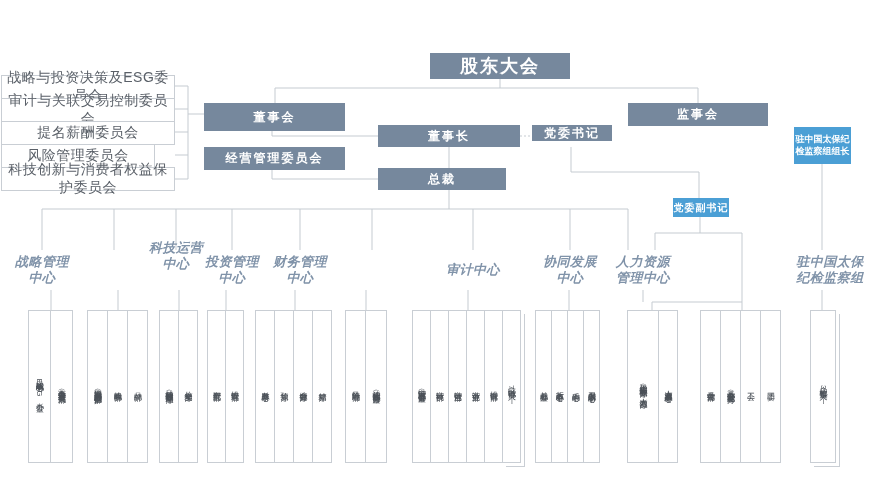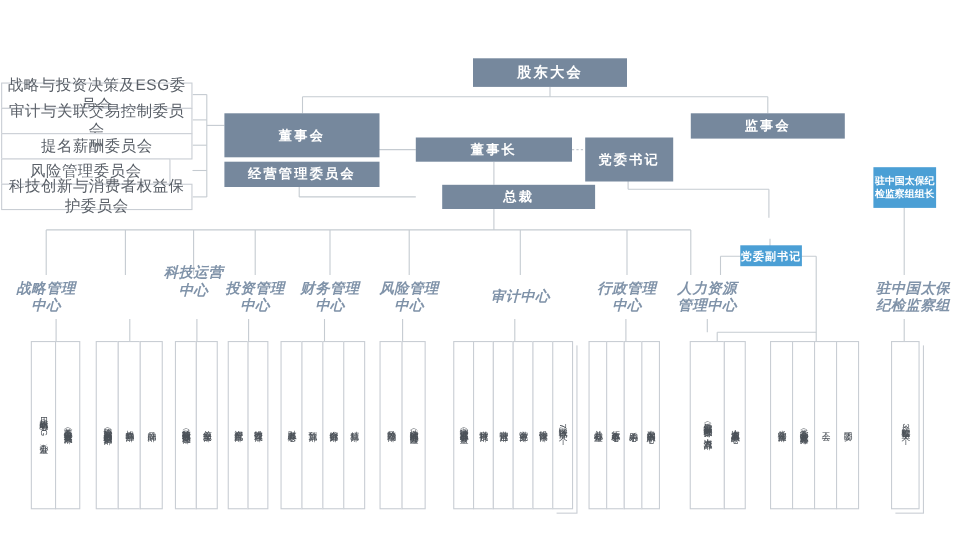--- a/index.html
+++ b/index.html
@@ -6,22 +6,22 @@
   #stage{
     position:relative;width:872px;height:500px;background:#ffffff;overflow:hidden;
     font-family:"Liberation Sans","DejaVu Sans",sans-serif;
   }
   #wires{position:absolute;left:0;top:0;width:872px;height:500px;}
   .node{
     position:absolute;box-sizing:border-box;display:flex;align-items:center;justify-content:center;
     text-align:center;color:#ffffff;font-weight:bold;letter-spacing:2px;
   }
   .slate{background:#76889d;}
-  .blue{background:#4b9fd5;letter-spacing:0;margin-top:25px;}
-  .lg{font-size:13px;font-family:Liberation Mono, monospace;}
+  .blue{background:#4b9fd5;letter-spacing:0;}
+  .lg{font-size:18px;font-family:Liberation Mono, monospace;}
   .md{font-size:12px;}
   .sm{font-size:10px;letter-spacing:1px;}
   .xs{font-size:9px;line-height:1.25;padding:1px;}
   .committee{
     position:absolute;box-sizing:border-box;background:#ffffff;border:1px solid #c9ced4;
     display:flex;align-items:center;justify-content:center;text-align:center;
     font-size:14px;color:#5a6068;letter-spacing:0.5px;
   }
   .deptlabel{
     position:absolute;box-sizing:border-box;display:flex;align-items:center;justify-content:center;
@@ -84,26 +84,26 @@
       <line x1="655" y1="233" x2="655" y2="250" stroke="#c5cbd1" stroke-width="1"></line>
       <line x1="742" y1="233" x2="742" y2="310" stroke="#c5cbd1" stroke-width="1"></line>
       <line x1="643" y1="290" x2="643" y2="302" stroke="#c5cbd1" stroke-width="1"></line>
       <line x1="652" y1="302" x2="742" y2="302" stroke="#c5cbd1" stroke-width="1"></line>
       <line x1="652" y1="302" x2="652" y2="310" stroke="#c5cbd1" stroke-width="1"></line>
       <line x1="822" y1="164" x2="822" y2="250" stroke="#c5cbd1" stroke-width="1"></line>
       <line x1="822" y1="290" x2="822" y2="310" stroke="#c5cbd1" stroke-width="1"></line>
       <line x1="520" y1="136" x2="532" y2="136" stroke="#c5cbd1" stroke-width="1" stroke-dasharray="2,2"></line>
     </svg>
 <div class="node slate lg" style="left: 430px; top: 53px; width: 140px; height: 26px;">股东大会</div>
-    <div class="node slate md" style="left: 204px; top: 103px; width: 141px; height: 40px;">董事会</div>
+    <div class="node slate md" style="left: 204px; top: 103px; width: 141px; height: 28px;">董事会</div>
     <div class="node slate md" style="left: 628px; top: 103px; width: 140px; height: 23px;">监事会</div>
     <div class="node slate md" style="left: 378px; top: 125px; width: 142px; height: 22px;">董事长</div>
-    <div class="node slate md" style="left: 532px; top: 125px; width: 80px; height: 40px;">党委书记</div>
+    <div class="node slate md" style="left: 532px; top: 125px; width: 80px; height: 16px;">党委书记</div>
     <div class="node slate md" style="left: 204px; top: 147px; width: 141px; height: 23px;">经营管理委员会</div>
-    <div class="node slate md" style="left: 378px; top: 168px; width: 139px; height: 22px; margin-left: 24px;">总裁</div>
+    <div class="node slate md" style="left: 378px; top: 168px; width: 128px; height: 22px;">总裁</div>
     <div class="node blue sm" style="left: 673px; top: 198px; width: 56px; height: 19px;">党委副书记</div>
     <div class="node blue xs" style="left: 794px; top: 127px; width: 57px; height: 37px;">驻中国太保纪检监察组组长</div>
     <div class="committee" style="left: 1px; top: 75px; width: 174px; height: 24px;">战略与投资决策及ESG委员会</div>
     <div class="committee" style="left: 1px; top: 98px; width: 174px; height: 24px;">审计与关联交易控制委员会</div>
     <div class="committee" style="left: 1px; top: 121px; width: 174px; height: 24px;">提名薪酬委员会</div>
     <div class="committee" style="left: 1px; top: 144px; width: 154px; height: 24px;">风险管理委员会</div>
     <div class="committee" style="left: 1px; top: 167px; width: 174px; height: 24px;">科技创新与消费者权益保护委员会</div>
     <div class="deptlabel" style="left: 10px; top: 250px; width: 64px; height: 40px;">战略管理中心</div>
     <div class="unit" style="left: 28px; top: 310px; width: 23px; height: 153px;">战略研究中心（ESG办公室）</div>
     <div class="unit" style="left: 50px; top: 310px; width: 23px; height: 153px;">董事会办公室（投资者关系部）</div>
@@ -114,31 +114,30 @@
     <div class="unit" style="left: 159px; top: 310px; width: 20px; height: 153px;">科技管理部（数据管理部）</div>
     <div class="unit" style="left: 178px; top: 310px; width: 20px; height: 153px;">信息安全部</div>
     <div class="deptlabel" style="left: 200px; top: 250px; width: 64px; height: 40px;">投资管理中心</div>
     <div class="unit" style="left: 207px; top: 310px; width: 19px; height: 153px;">资产配置部</div>
     <div class="unit" style="left: 225px; top: 310px; width: 19px; height: 153px;">投资管理部</div>
     <div class="deptlabel" style="left: 268px; top: 250px; width: 64px; height: 40px; text-align: center;">财务管理中心</div>
     <div class="unit" style="left: 255px; top: 310px; width: 20px; height: 153px;">财务共享中心</div>
     <div class="unit" style="left: 274px; top: 310px; width: 20px; height: 153px;">预算部</div>
     <div class="unit" style="left: 293px; top: 310px; width: 20px; height: 153px;">综合财务部</div>
     <div class="unit" style="left: 312px; top: 310px; width: 20px; height: 153px;">精算部</div>
-    <div class="deptlabel" style="left: 340px; top: 250px; width: 64px; height: 40px;">风险管理中心</div>
     <div class="unit" style="left: 345px; top: 310px; width: 21px; height: 153px;">风险管理部</div>
     <div class="unit" style="left: 365px; top: 310px; width: 22px; height: 153px;">法律合规部（问责办公室）</div>
     <div class="deptlabel" style="left: 441px; top: 250px; width: 64px; height: 40px;">审计中心</div>
     <div class="unit" style="left: 412px; top: 310px; width: 19px; height: 153px;">审计管理部（监事会办公室）</div>
     <div class="unit" style="left: 430px; top: 310px; width: 19px; height: 153px;">审计科技部</div>
     <div class="unit" style="left: 448px; top: 310px; width: 19px; height: 153px;">审计运营部</div>
     <div class="unit" style="left: 466px; top: 310px; width: 19px; height: 153px;">审计业务部</div>
     <div class="unit" style="left: 484px; top: 310px; width: 19px; height: 153px;">投资审计部</div>
     <div class="unit stacked" style="left: 502px; top: 310px; width: 19px; height: 153px;">区域审计部（7个）</div>
-    <div class="deptlabel" style="left: 538px; top: 250px; width: 64px; height: 40px;">行政管理中心</div>
+    <div class="deptlabel" style="left: 538px; top: 250px; width: 64px; height: 40px;">协同发展中心</div>
     <div class="unit" style="left: 535px; top: 310px; width: 17px; height: 153px;">总裁办公室</div>
     <div class="unit" style="left: 551px; top: 310px; width: 17px; height: 153px;">行政事务中心</div>
     <div class="unit" style="left: 567px; top: 310px; width: 17px; height: 153px;">采购中心</div>
     <div class="unit" style="left: 583px; top: 310px; width: 17px; height: 153px;">太保学习创新中心</div>
     <div class="deptlabel" style="left: 611px; top: 250px; width: 64px; height: 40px;">人力资源管理中心</div>
     <div class="unit" style="left: 627px; top: 310px; width: 32px; height: 153px;">党委组织部（党校教务部、人力资源部）</div>
     <div class="unit" style="left: 658px; top: 310px; width: 20px; height: 153px;">人力资源共享服务中心</div>
     <div class="unit" style="left: 700px; top: 310px; width: 21px; height: 153px;">党委宣传部</div>
     <div class="unit" style="left: 720px; top: 310px; width: 21px; height: 153px;">党委办公室（党委巡察办）</div>
     <div class="unit" style="left: 740px; top: 310px; width: 21px; height: 153px;">工会</div>

